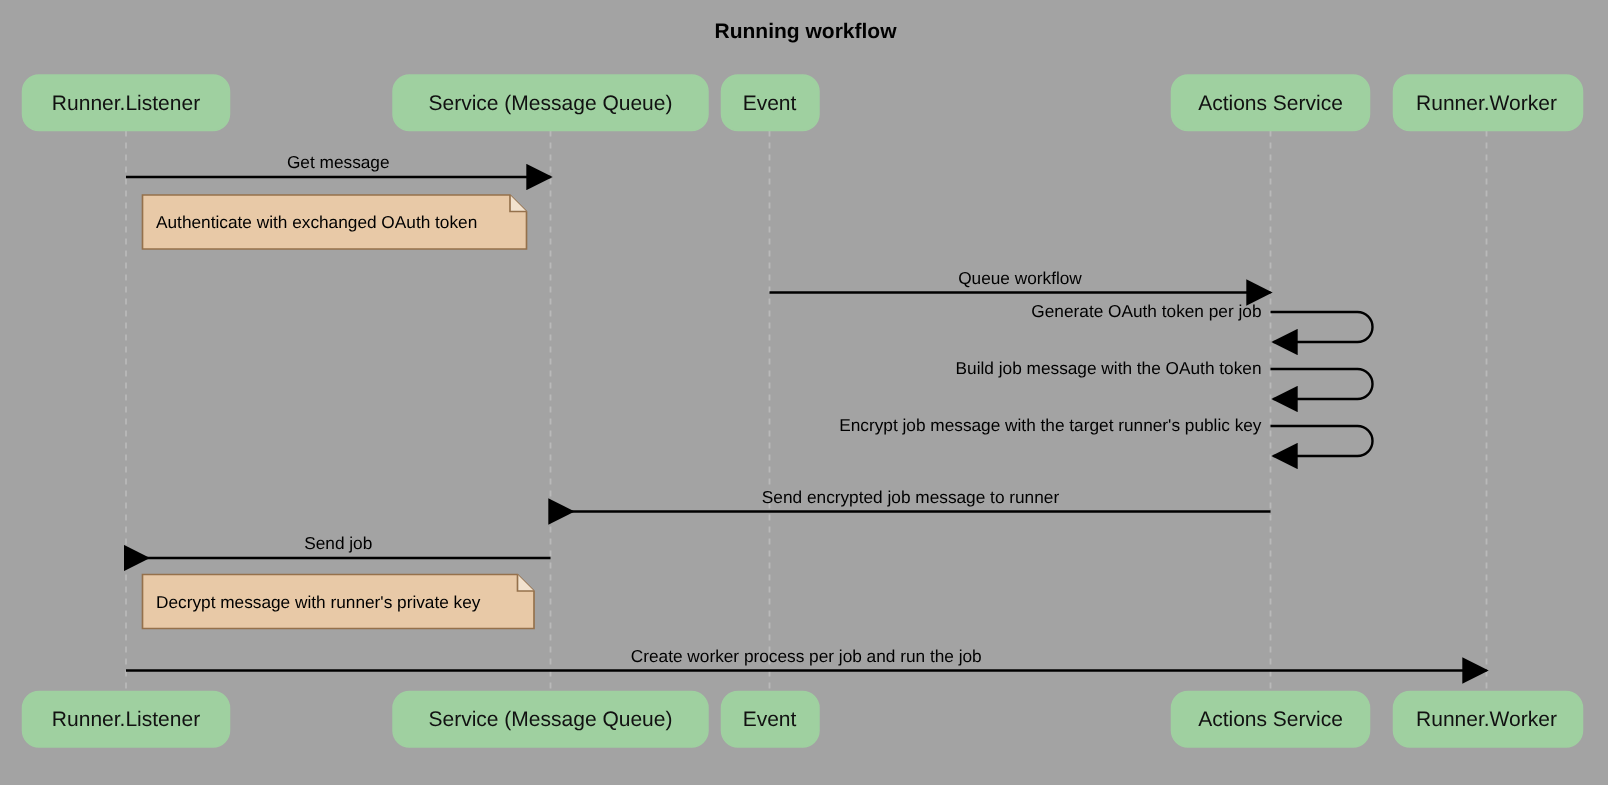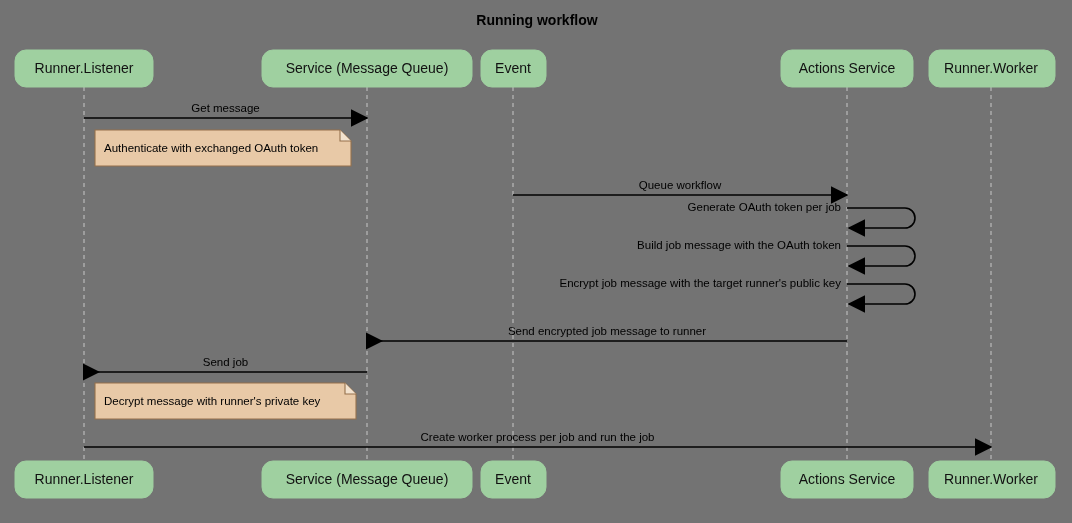--- a/index.html
+++ b/index.html
@@ -8,21 +8,21 @@
     background: #ffffff;
   }
   body {
     font-family: "Liberation Sans", sans-serif;
     color: #000000;
   }
   #canvas {
     position: relative;
     width: 1072px;
     height: 523px;
-    background: #737373;
+    background: #a3a3a3;
     overflow: hidden;
   }
   #diagram-svg {
     position: absolute;
     left: 0;
     top: 0;
     width: 1072px;
     height: 523px;
   }
   .title-text {

